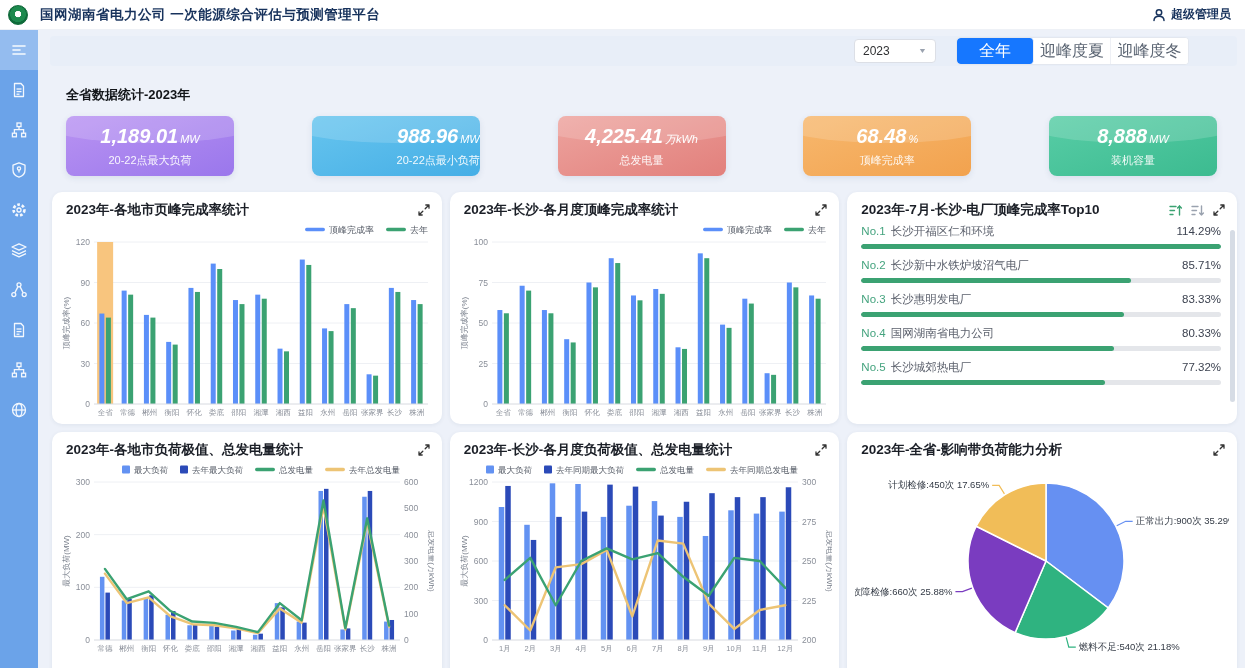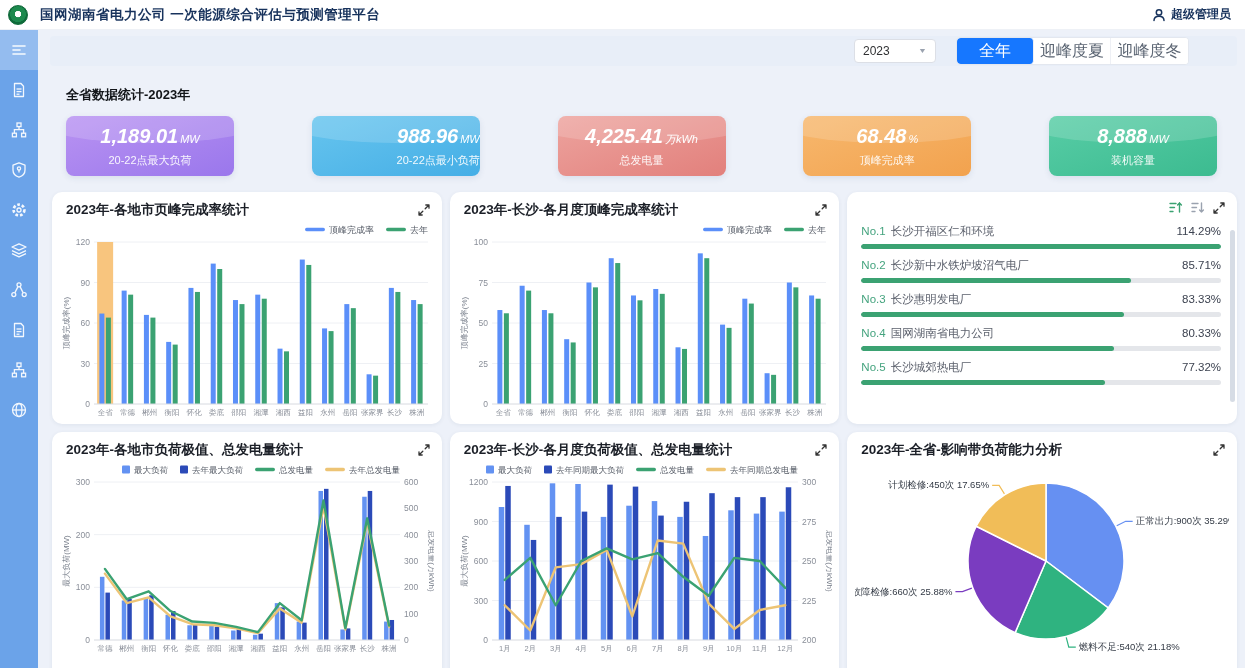--- a/index.html
+++ b/index.html
@@ -339,20 +339,21 @@
             <line x1="34" y1="186" x2="368" y2="186" stroke="#d7dae0"></line>
             <text x="9" y="105" font-size="8" fill="#777e8a" text-anchor="middle" transform="rotate(-90 9 105)">顶峰完成率(%)</text>
             <rect x="245" y="9.8" width="20" height="3.4" rx="1.7" fill="#5b8ff9"></rect>
             <text x="269" y="14.5" font-size="9" fill="#555b66" text-anchor="start">顶峰完成率</text>
             <rect x="326" y="9.8" width="20" height="3.4" rx="1.7" fill="#3ba272"></rect>
             <text x="350" y="14.5" font-size="9" fill="#555b66" text-anchor="start">去年</text>
           </svg></div>
     </div>
     <div class="card">
       <div class="card-head">
+        <span class="card-title">2023年-7月-长沙-电厂顶峰完成率Top10</span>
         <span class="head-icons">
           <span class="hicon">
             <svg width="14" height="13" viewBox="0 0 14 13" stroke="#3ba272" stroke-width="1.4" stroke-linecap="round" fill="none">
                 <line x1="1" y1="2.5" x2="7" y2="2.5"></line>
                 <line x1="1" y1="6.5" x2="5.5" y2="6.5"></line>
                 <line x1="1" y1="10.5" x2="4" y2="10.5"></line>
                 <path d="M10.5 11 V2 M10.5 2 L8.6 4 M10.5 2 L12.4 4"></path>
               </svg>
             </span>
           <span class="hicon">

